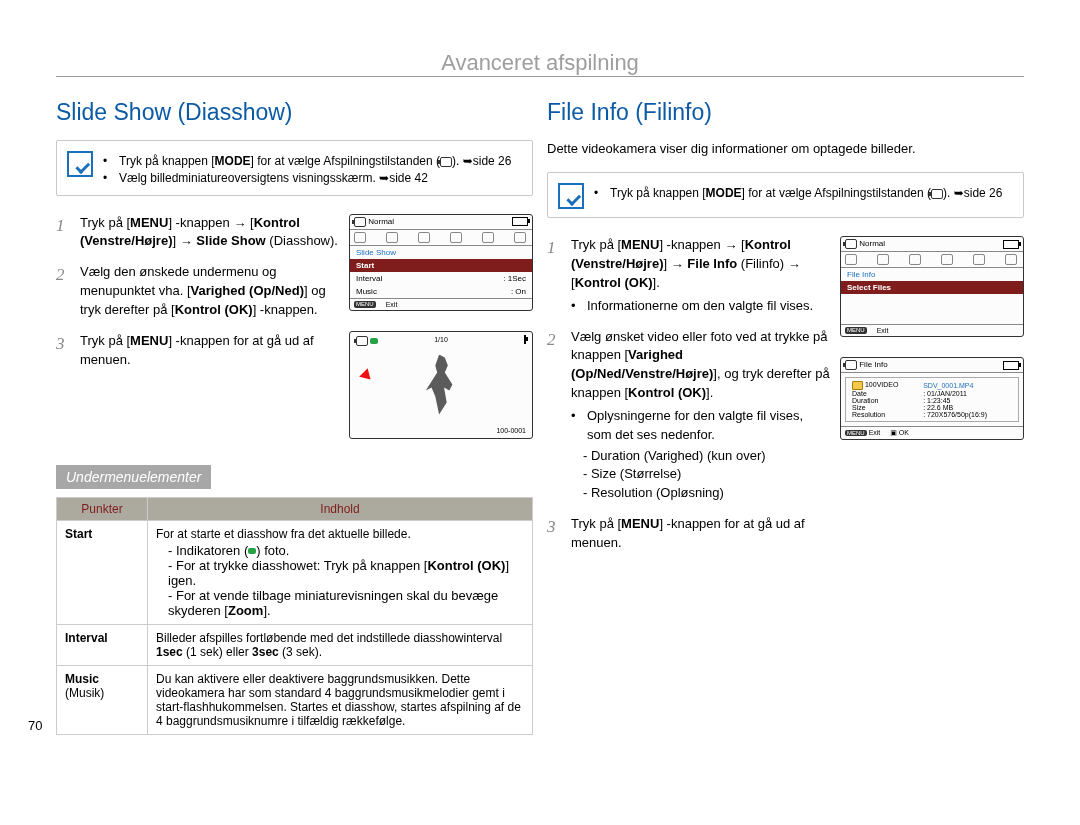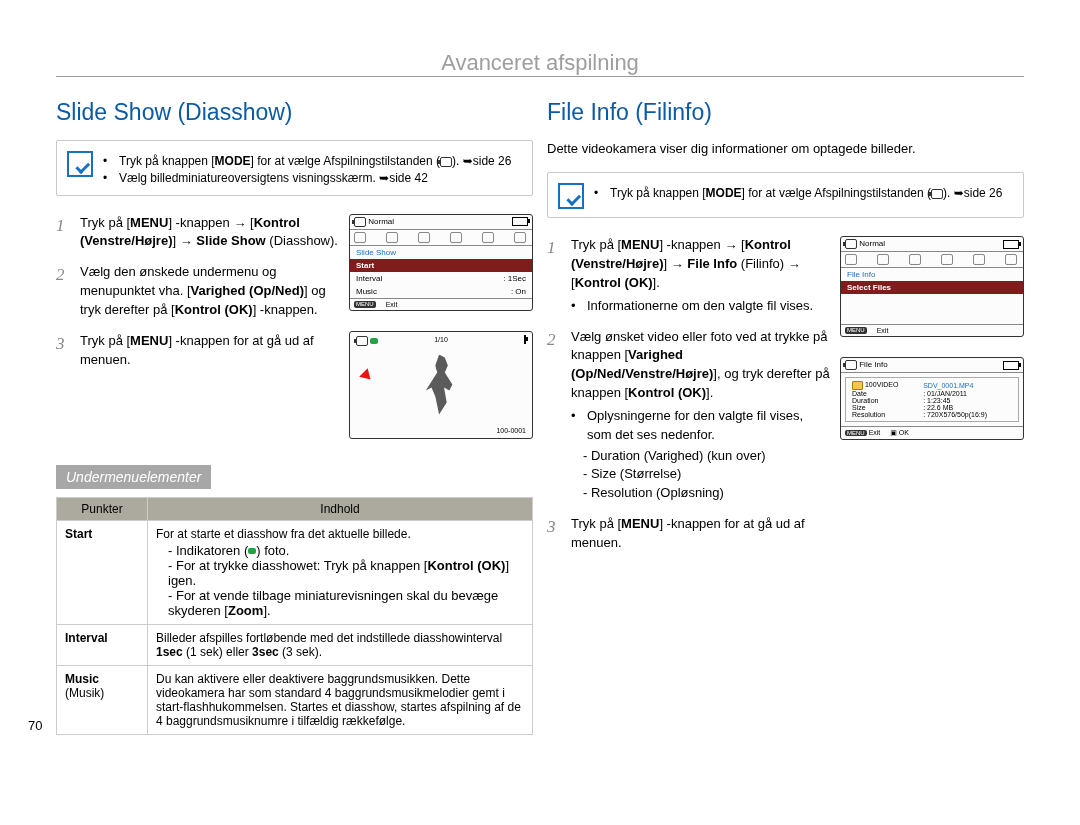--- a/index.html
+++ b/index.html
@@ -124,21 +124,21 @@
     font-style: italic;
     margin: 6px 0 8px 0;
   }
   table.sub {
     border-collapse: collapse;
     width: 100%;
     font-size: 12px;
   }
   table.sub th {
     background: #aca99e;
-    color: #000000;
+    color: #7f1d1d;
     font-weight: 400;
     padding: 4px 6px;
     text-align: center;
     border: 1px solid #ccc;
   }
   table.sub td {
     border: 1px solid #ccc;
     padding: 6px 8px;
     vertical-align: top;
   }

